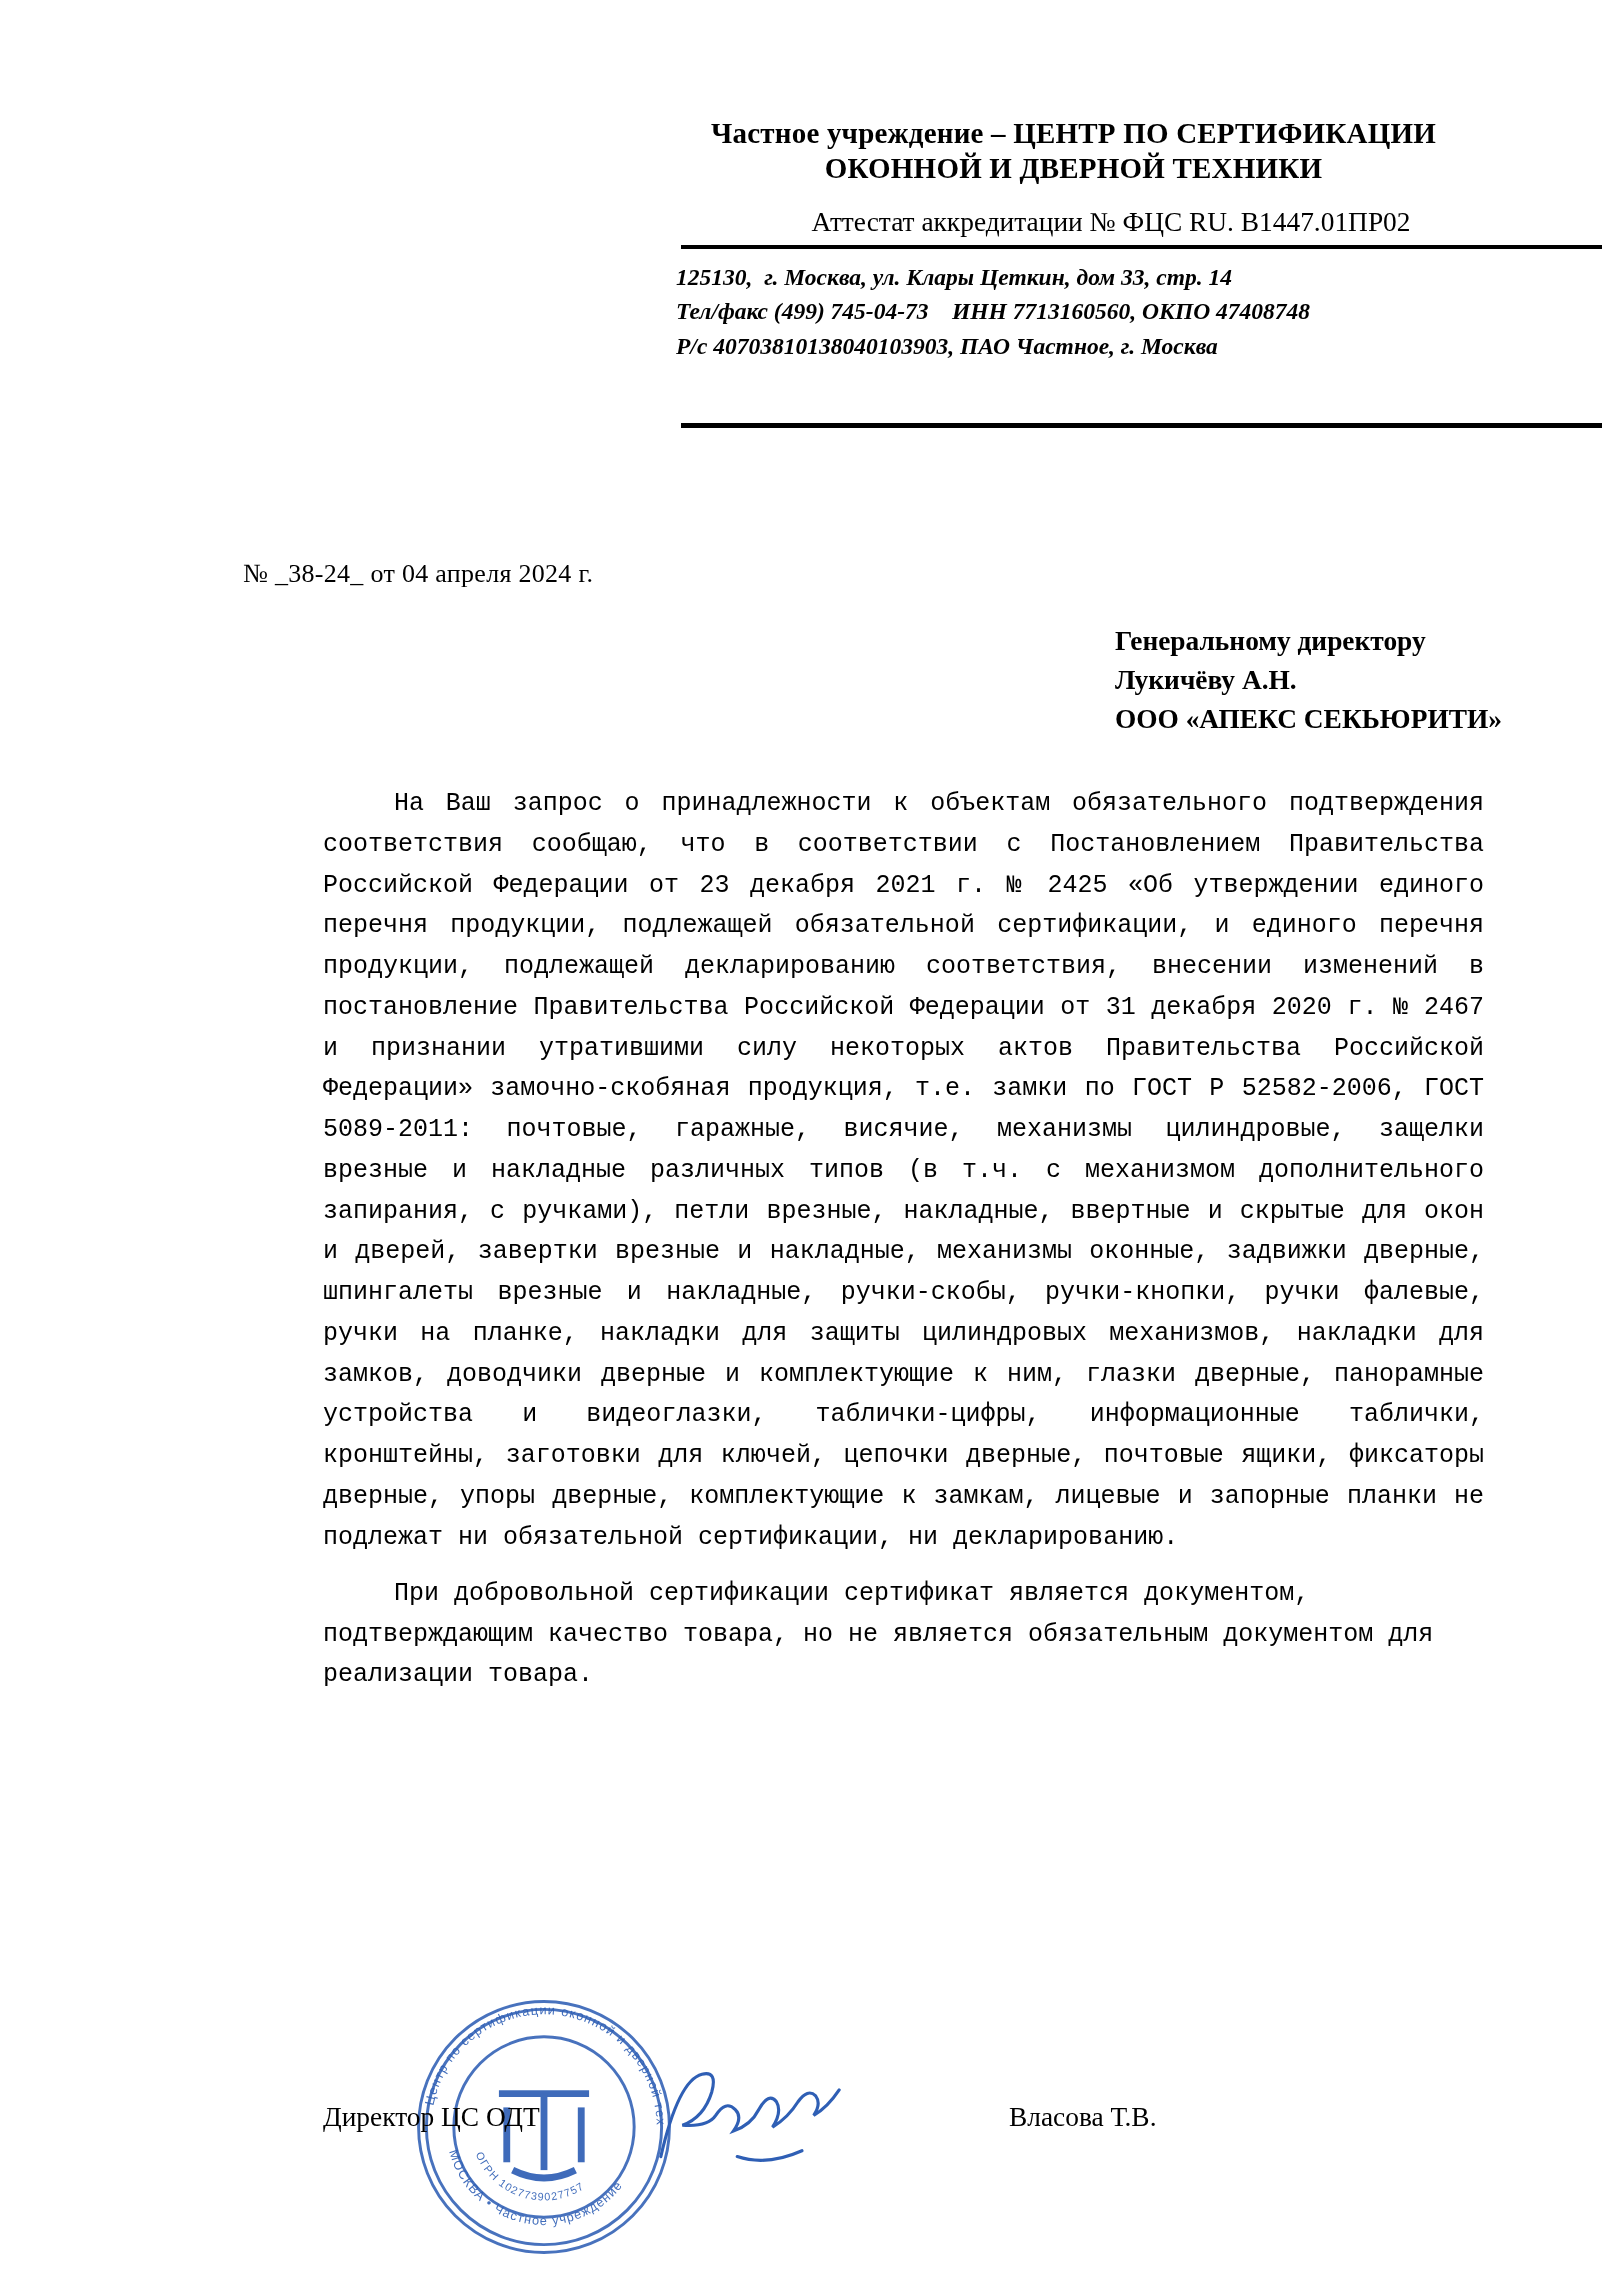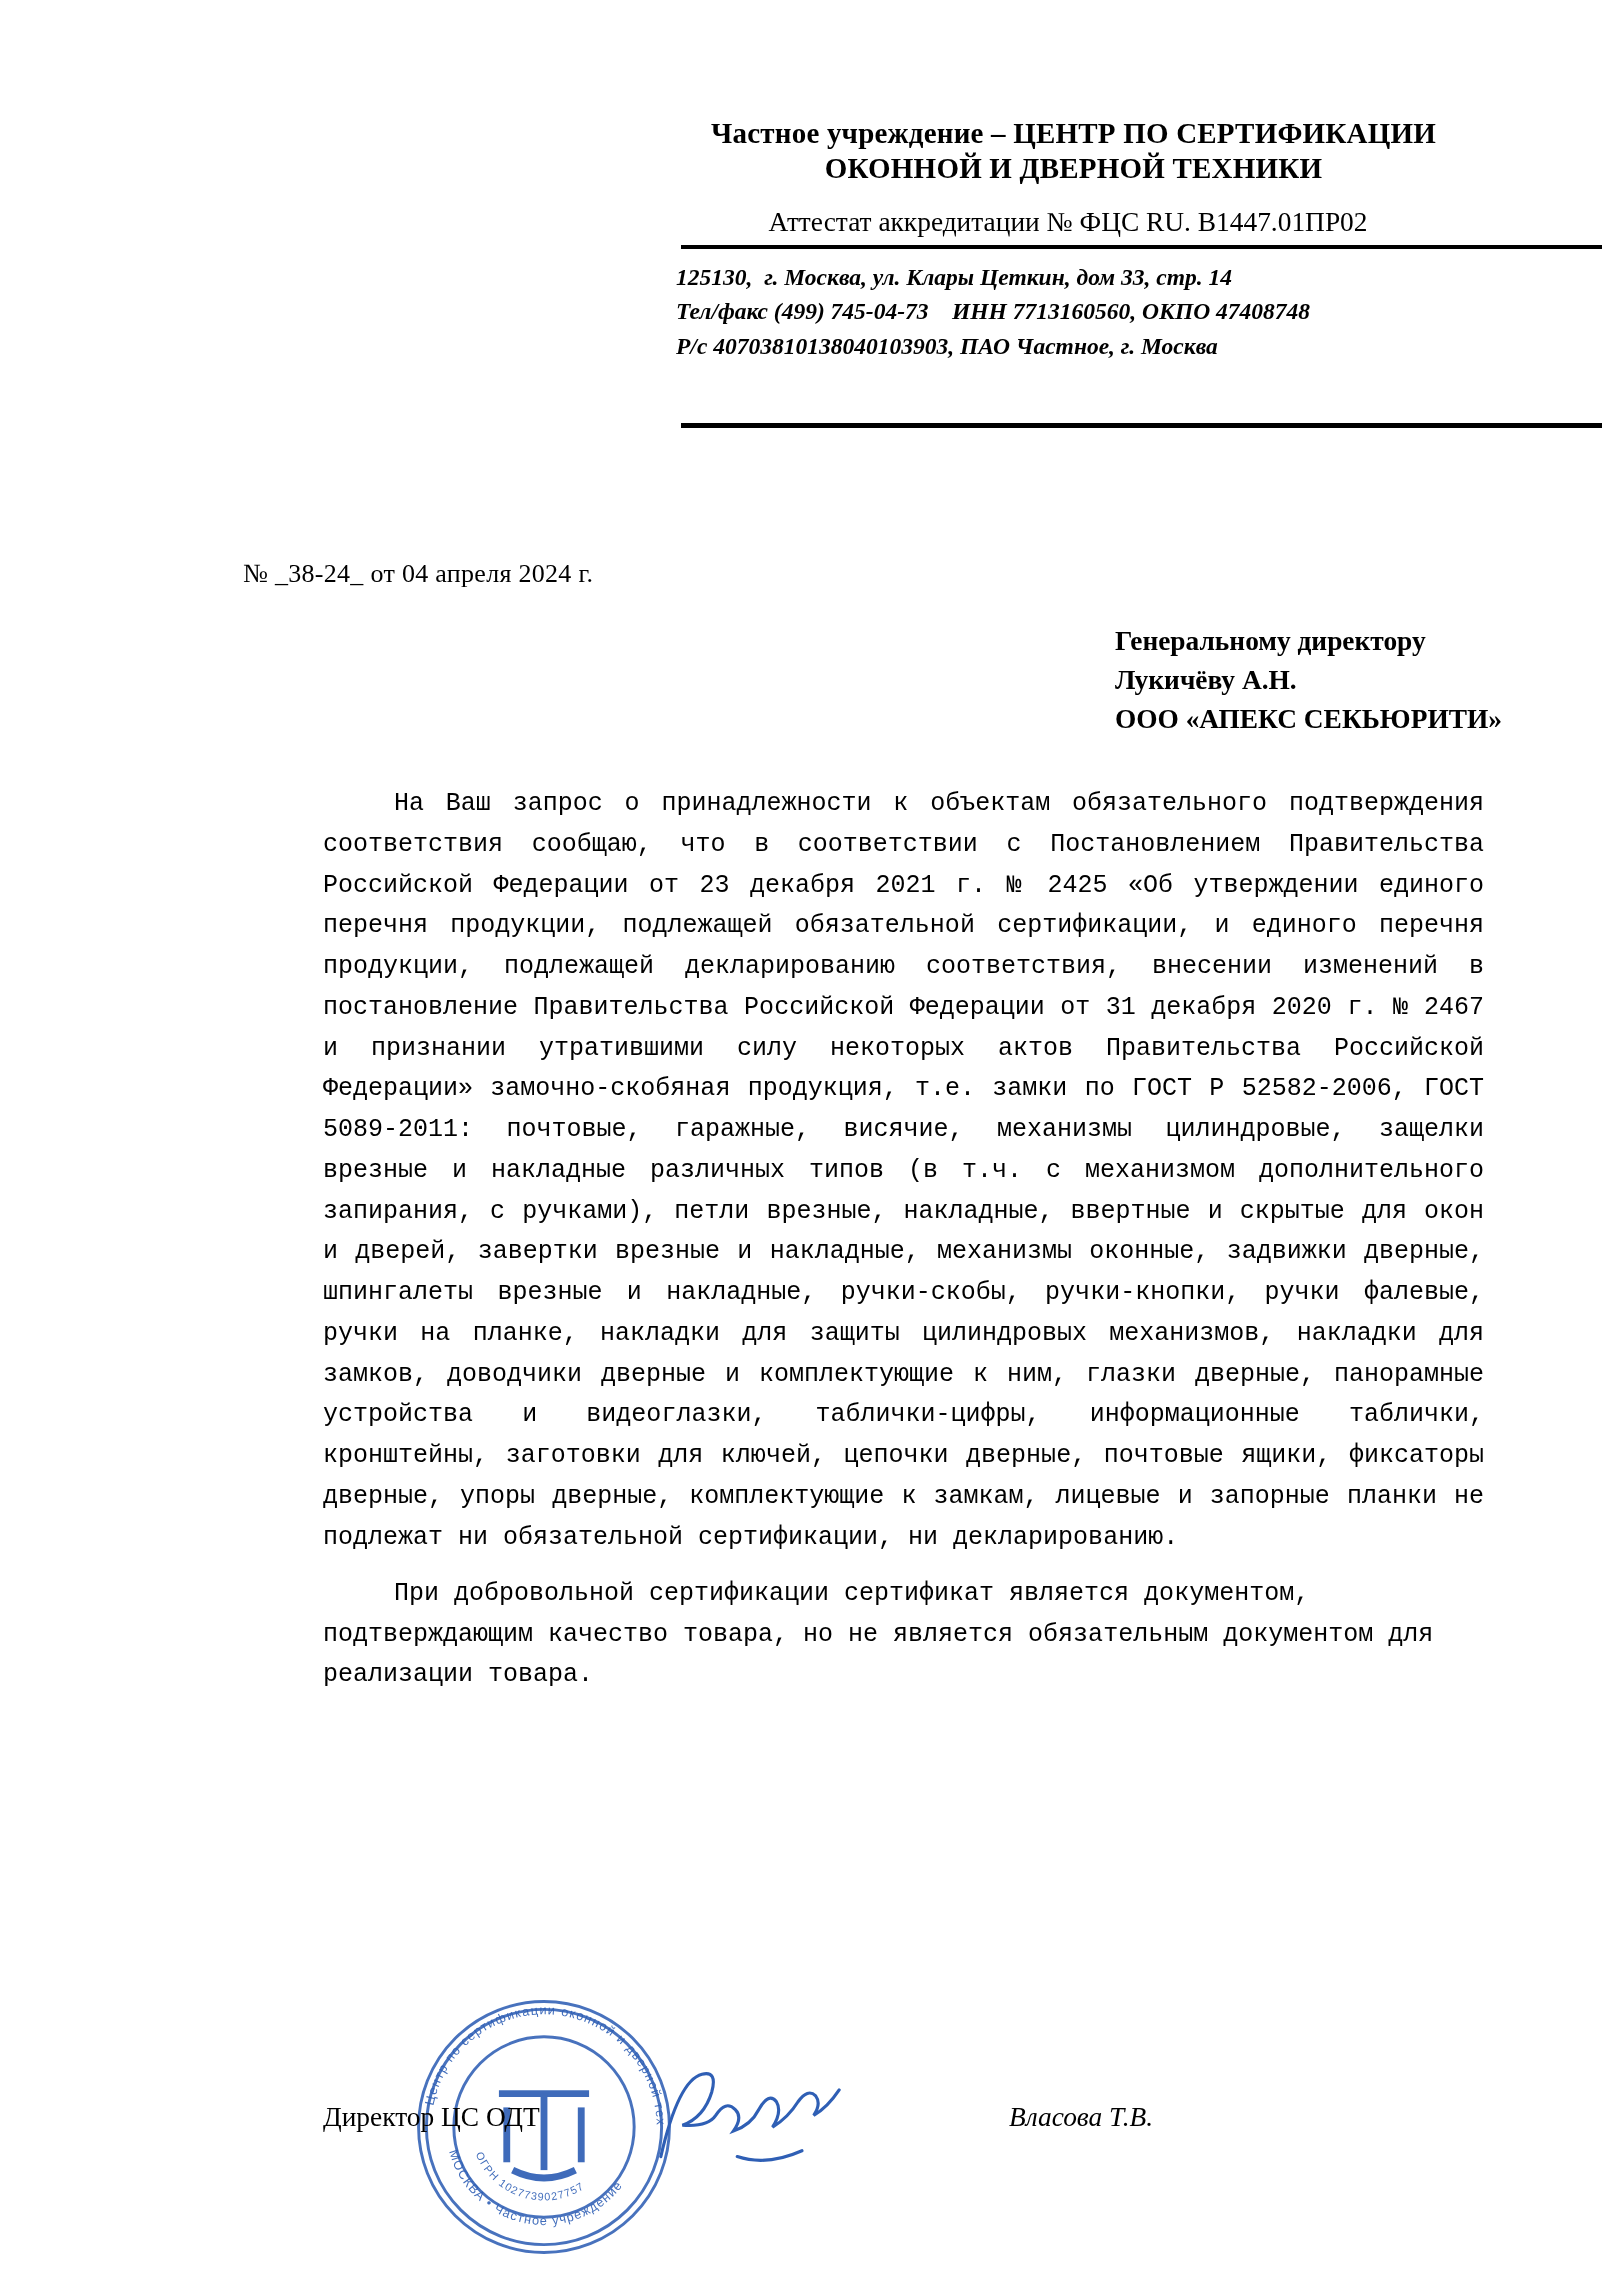--- a/index.html
+++ b/index.html
@@ -33,21 +33,21 @@
     font-weight: bold;
     font-size: 29px;
     line-height: 1.22;
     letter-spacing: 0.2px;
   }
   .org-title .line2 {
     display: block;
   }
   .attestat {
     position: absolute;
-    left: 578px;
+    left: 621px;
     top: 206px;
     width: 980px;
     text-align: center;
     font-size: 27.4px;
     line-height: 1.2;
   }
   .rule {
     position: absolute;
     background: #000;
   }
@@ -143,21 +143,20 @@
     position: absolute;
     left: 0;
     top: 0;
     white-space: nowrap;
   }
   .sign-name {
     position: absolute;
     left: 686px;
     top: 0;
     white-space: nowrap;
-    font-style: italic;
   }
 
   
   .stamp {
     position: absolute;
     left: 397px;
     top: 1980px;
     width: 294px;
     height: 294px;
     pointer-events: none;

